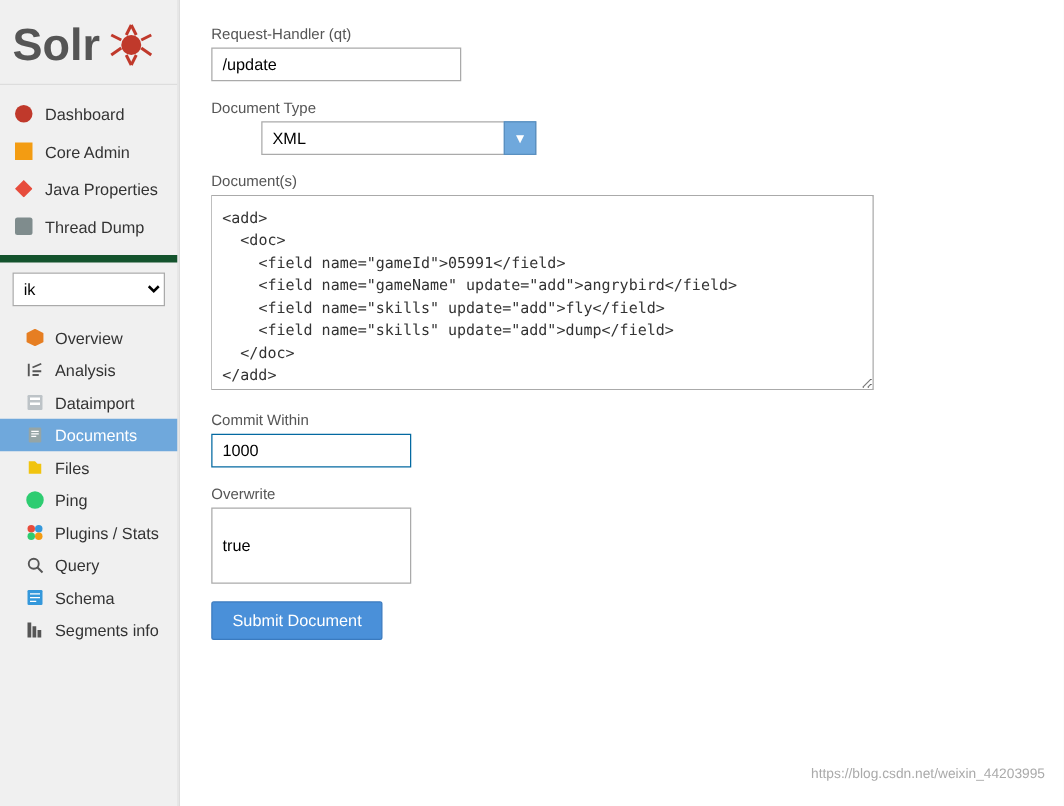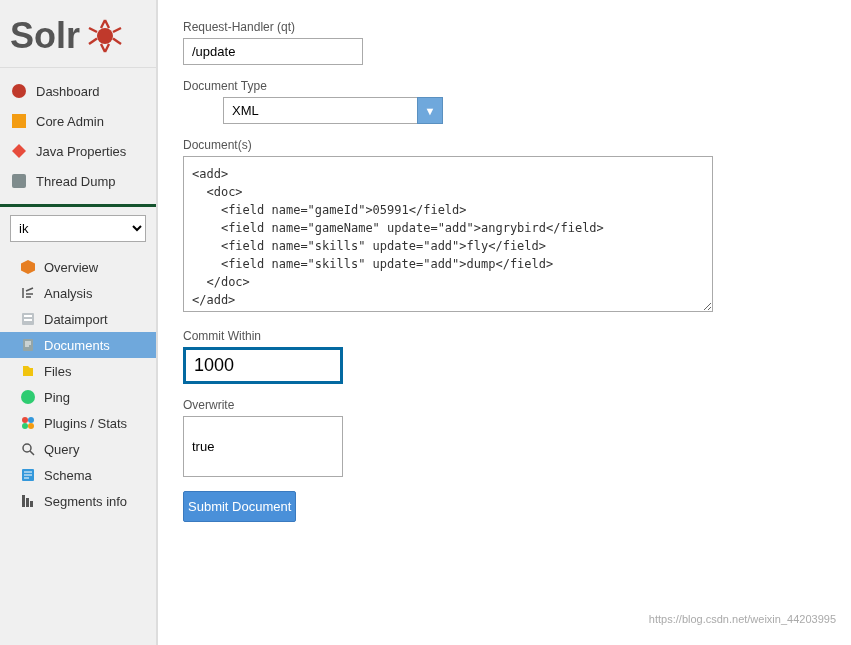--- a/index.html
+++ b/index.html
@@ -1,58 +1,58 @@
 <!DOCTYPE html>
 <html><head>
   <meta charset="utf-8">
   <style>
     * { box-sizing: border-box; margin: 0; padding: 0; }
     body { font-family: Arial, sans-serif; font-size: 13px; background: #f5f5f5; display: flex; flex-direction: column; height: 645px; width: 851px; overflow: hidden; }
 
     .main-layout { display: flex; flex: 1; overflow: hidden; }
 
     
-    .sidebar { width: 157px; background: #f0f0f0; border-right: 1px solid #ddd; display: flex; flex-direction: column; overflow-y: auto; }
+    .sidebar { width: 143px; background: #f0f0f0; border-right: 1px solid #ddd; display: flex; flex-direction: column; overflow-y: auto; }
 
     .logo-area { padding: 15px 10px 10px 10px; display: flex; align-items: center; border-bottom: 1px solid #ddd; }
     .logo-text { font-size: 36px; font-weight: bold; color: #555; margin-right: 5px; }
     .logo-icon { width: 40px; height: 40px; }
 
-    .nav-section { padding: 8px 0; border-bottom: 3px solid #14532d; }
+    .nav-section { padding: 8px 0; border-bottom: 6px solid #14532d; }
     .nav-item { display: flex; align-items: center; padding: 6px 10px; cursor: pointer; color: #333; text-decoration: none; }
     .nav-item .nav-icon { width: 18px; height: 18px; margin-right: 8px; display: inline-flex; align-items: center; justify-content: center; }
 
     .core-selector { margin: 8px 10px; }
     .core-select { width: 100%; padding: 4px 4px; border: 1px solid #aaa; background: #fff; font-size: 13px; cursor: pointer; }
 
     .sub-nav { padding: 4px 0; }
     .sub-nav-item { display: flex; align-items: center; padding: 5px 10px 5px 20px; cursor: pointer; color: #333; }
     .sub-nav-item.active { background: #6fa8dc; color: #fff; }
     .sub-nav-item .nav-icon { width: 16px; height: 16px; margin-right: 8px; display: inline-flex; align-items: center; justify-content: center; }
 
     
     .main-content { flex: 1; background: #fff; padding: 0; overflow-y: auto; border-left: 1px solid #ddd; }
 
     .content-inner { padding: 20px 25px; }
 
     .form-group { margin-bottom: 14px; }
     .form-label { font-size: 12px; color: #555; margin-bottom: 4px; display: block; }
-    .form-input { border: 1px solid #aaa; padding: 5px 8px; font-size: 13px; width: 180px; }
+    .form-input { border: 1px solid #aaa; padding: 5px 8px; font-size: 13px; width: 200px; }
 
     .doc-type-wrapper { display: flex; align-items: center; padding-left: 40px; }
     .doc-type-select-container { position: relative; display: inline-block; }
     .doc-type-select { appearance: none; border: 1px solid #aaa; padding: 5px 28px 5px 8px; font-size: 13px; width: 220px; background: #fff; cursor: pointer; }
     .select-arrow { position: absolute; right: 0; top: 0; bottom: 0; width: 26px; background: #6fa8dc; border: 1px solid #5a90c0; display: flex; align-items: center; justify-content: center; color: #fff; font-size: 11px; pointer-events: none; }
 
     .textarea-field { width: 530px; height: 156px; border: 1px solid #aaa; font-family: monospace; font-size: 12px; padding: 8px; resize: vertical; color: #333; line-height: 1.5; }
 
-    .commit-input { border: 3px solid #0369a1; padding: 5px 8px; font-size: 18px; width: 160px; }
+    .commit-input { border: 1px solid #0369a1; padding: 5px 8px; font-size: 13px; width: 160px; }
     .overwrite-input { border: 1px solid #aaa; padding: 22px 8px; font-size: 13px; width: 160px; }
 
-    .submit-btn { background: #4a90d9; color: #fff; border: 1px solid #3a7abf; padding: 7px 4px; font-size: 13px; cursor: pointer; border-radius: 2px; }
+    .submit-btn { background: #4a90d9; color: #fff; border: 1px solid #3a7abf; padding: 7px 16px; font-size: 13px; cursor: pointer; border-radius: 2px; }
 
     
     .watermark { position: fixed; bottom: 20px; right: 15px; font-size: 11px; color: #aaa; pointer-events: none; }
 
     
     .icon-dashboard { background: #c0392b; width: 14px; height: 14px; border-radius: 50%; }
     .icon-logging { width: 14px; height: 14px; background: linear-gradient(135deg, #f39c12 50%, #e67e22 50%); }
     .icon-coreadmin { width: 14px; height: 14px; background: #f39c12; }
     .icon-javaprops { width: 14px; height: 14px; background: #e74c3c; clip-path: polygon(50% 0%, 100% 50%, 50% 100%, 0% 50%); }
     .icon-threaddump { width: 14px; height: 14px; background: #7f8c8d; border-radius: 2px; }

